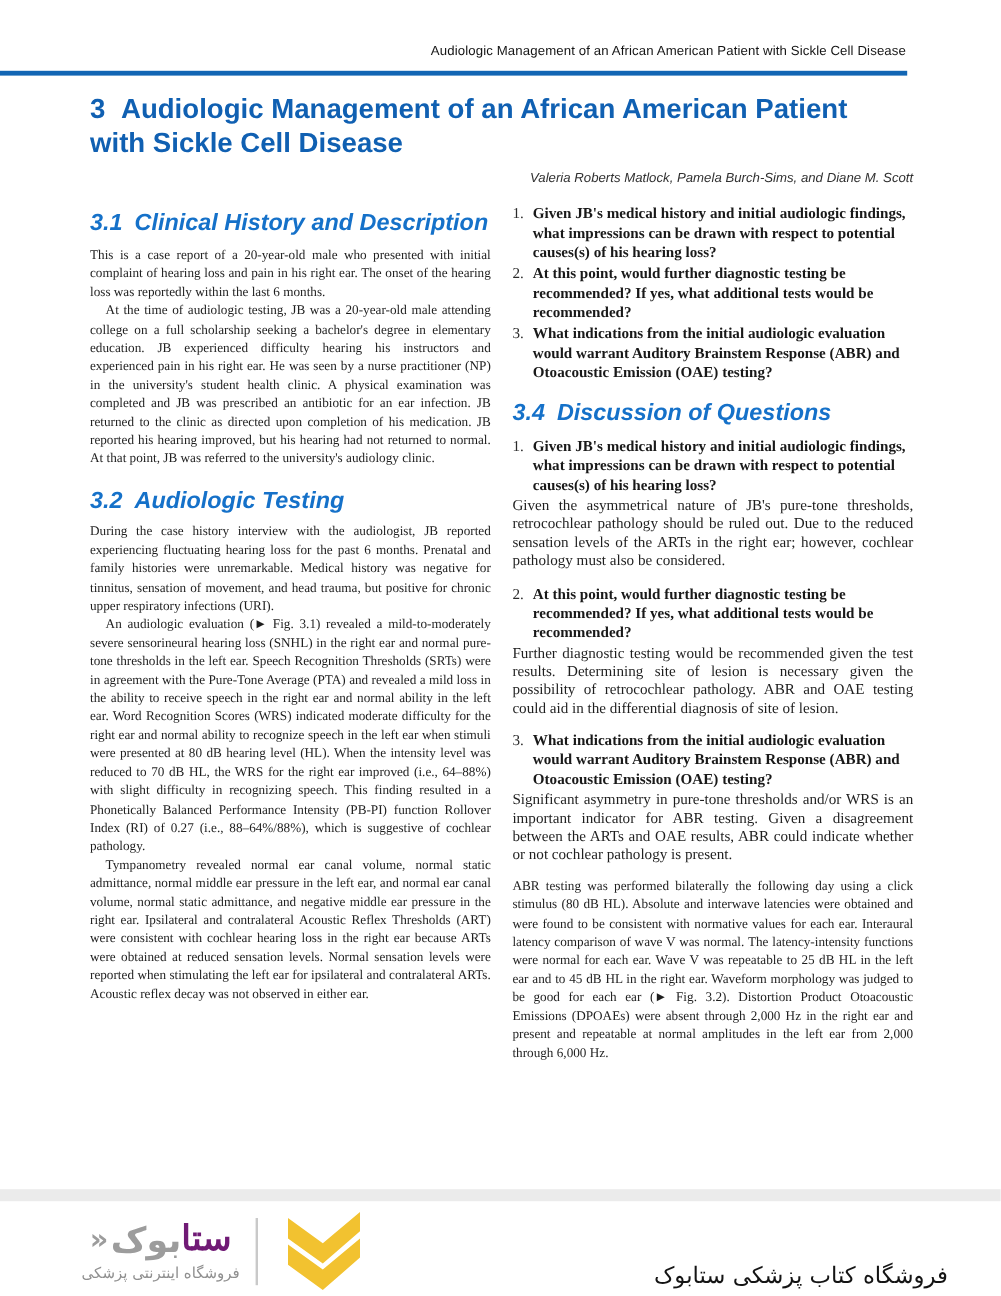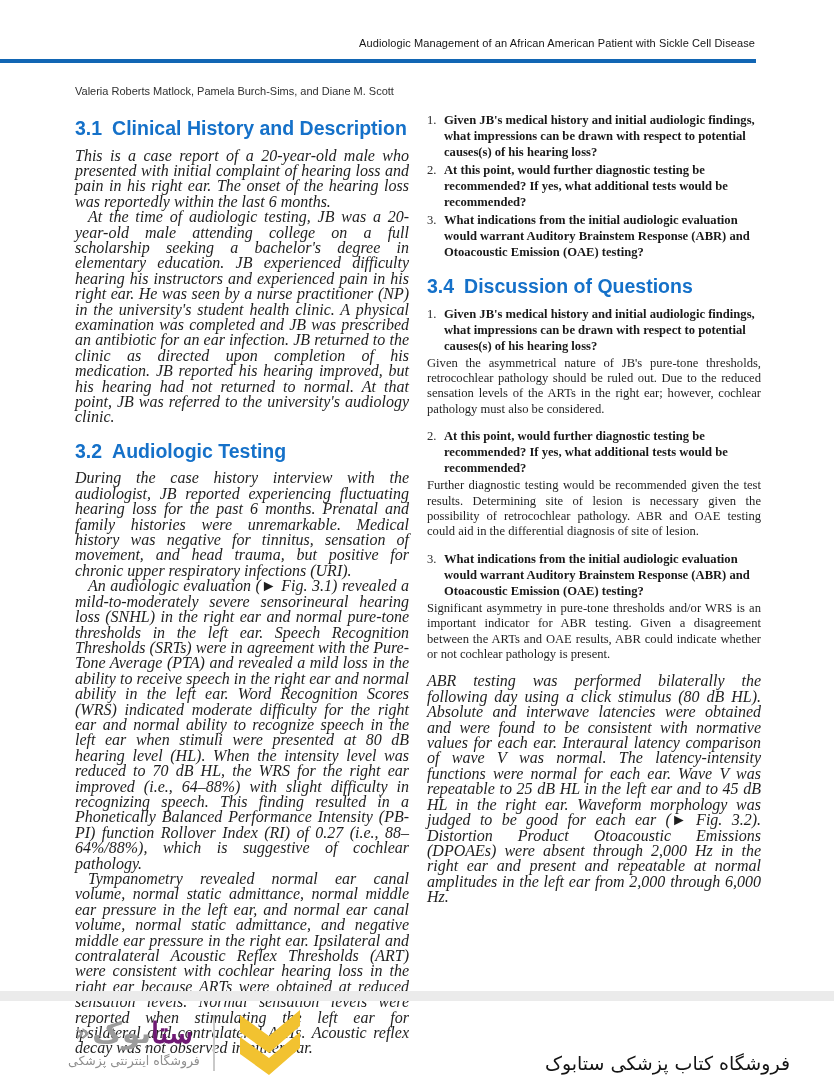--- a/index.html
+++ b/index.html
@@ -17,34 +17,35 @@
   
   .content{position:absolute;left:75px;top:76px;width:686px;}
   .chapter-title{
     font-family:"Liberation Sans","DejaVu Sans",sans-serif;
     font-weight:bold;font-size:23px;line-height:1.27;color:#1060b2;
     margin:0;width:668px;
   }
   .chapter-title .num{margin-right:13px;}
   .authors{
     margin-top:9px;font-family:"Liberation Sans","DejaVu Sans",sans-serif;
-    font-size:11px;color:#303030;
+    font-style:italic;font-size:11px;color:#303030;text-align:right;
   }
   
   .columns{display:flex;gap:18px;margin-top:15px;}
   .col{width:334px;}
   h2{
     font-family:"Liberation Sans","DejaVu Sans",sans-serif;
     font-weight:bold;font-size:19.5px;line-height:1.26;color:#1571c9;
     margin:14px 0 7px 0;
+    font-style:italic;
   }
   h2.first{margin-top:4px;}
   h2 .num{margin-right:10px;}
   p.body{
-    margin:0;font-size:16px;line-height:15.4px;text-align:justify;color:#1e1e1e;font-style:italic;
+    margin:0;font-size:11px;line-height:15.4px;text-align:justify;color:#1e1e1e;
   }
   p.body.ind{text-indent:13px;}
   
   .q-item{
     position:relative;padding-left:17px;
     font-weight:bold;font-size:12.6px;line-height:16px;color:#191919;
     margin:0 0 2px 0;
   }
   .q-num{position:absolute;left:0;top:0;font-weight:normal;color:#2a2a2a;}
   .answer{
@@ -72,20 +73,21 @@
   }
   .website .gold{color:#f0b929;}
 </style>
 </head>
 <body>
 
 <div class="running-head">Audiologic Management of an African American Patient with Sickle Cell Disease</div>
 <div class="top-bar"></div>
 
 <div class="content">
+  <h1 class="chapter-title"><span class="num">3</span><span>Audiologic Management of an African American Patient with Sickle Cell Disease</span></h1>
   <div class="authors">Valeria Roberts Matlock, Pamela Burch-Sims, and Diane M. Scott</div>
 
   <div class="columns">
 
     <div class="col">
       <h2 class="first"><span class="num">3.1</span><span>Clinical History and Description</span></h2>
       <p class="body">This is a case report of a 20-year-old male who presented with initial complaint of hearing loss and pain in his right ear. The onset of the hearing loss was reportedly within the last 6 months.</p>
       <p class="body ind">At the time of audiologic testing, JB was a 20-year-old male attending college on a full scholarship seeking a bachelor's degree in elementary education. JB experienced difficulty hearing his instructors and experienced pain in his right ear. He was seen by a nurse practitioner (NP) in the university's student health clinic. A physical examination was completed and JB was prescribed an antibiotic for an ear infection. JB returned to the clinic as directed upon completion of his medication. JB reported his hearing improved, but his hearing had not returned to normal. At that point, JB was referred to the university's audiology clinic.</p>
 
       <h2><span class="num">3.2</span><span>Audiologic Testing</span></h2>

